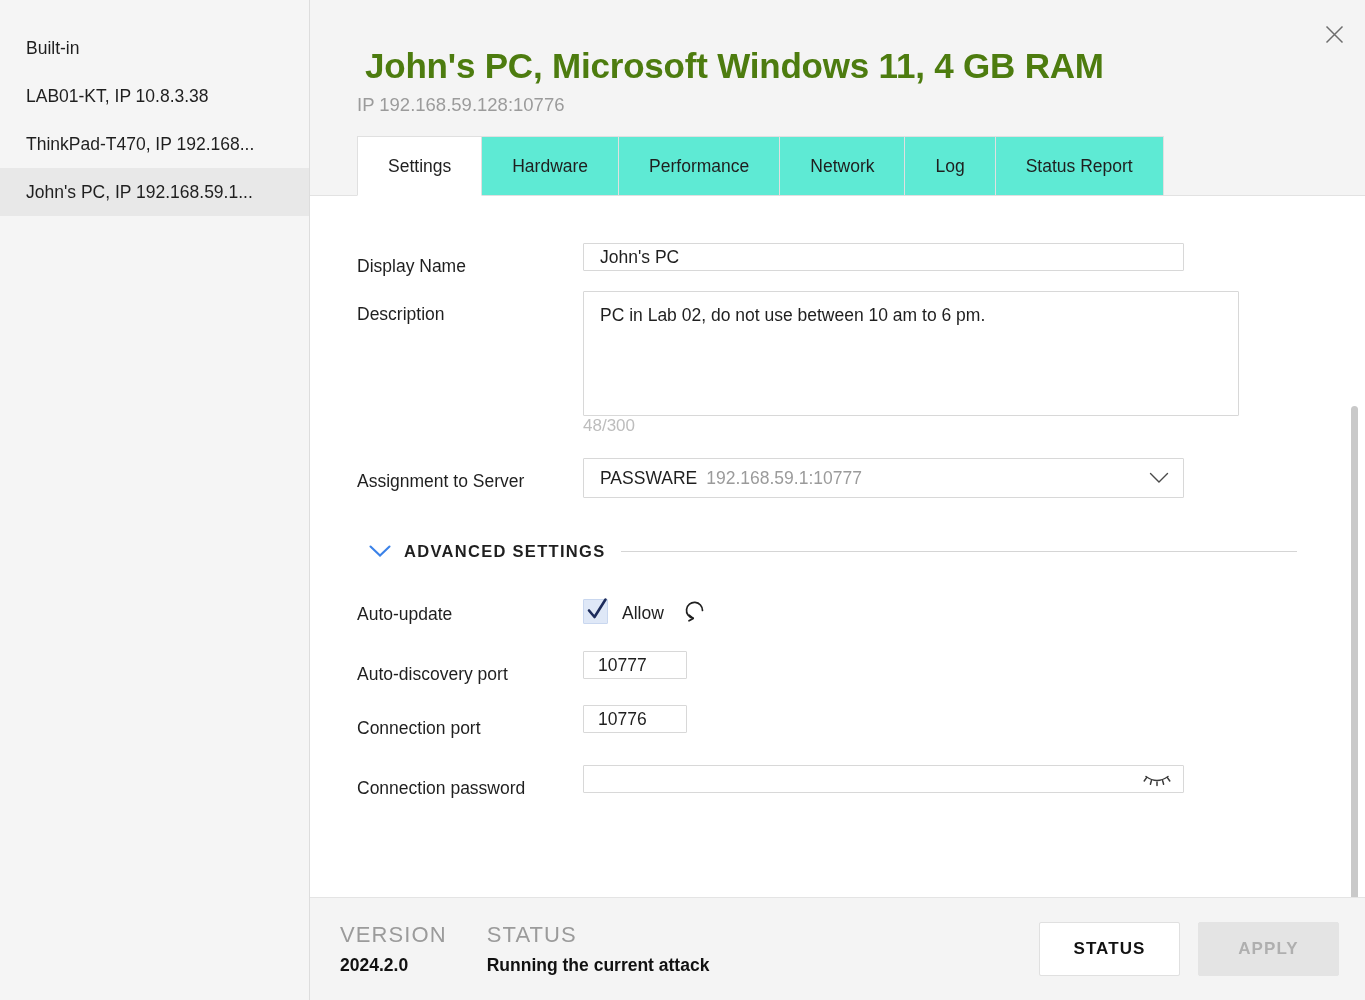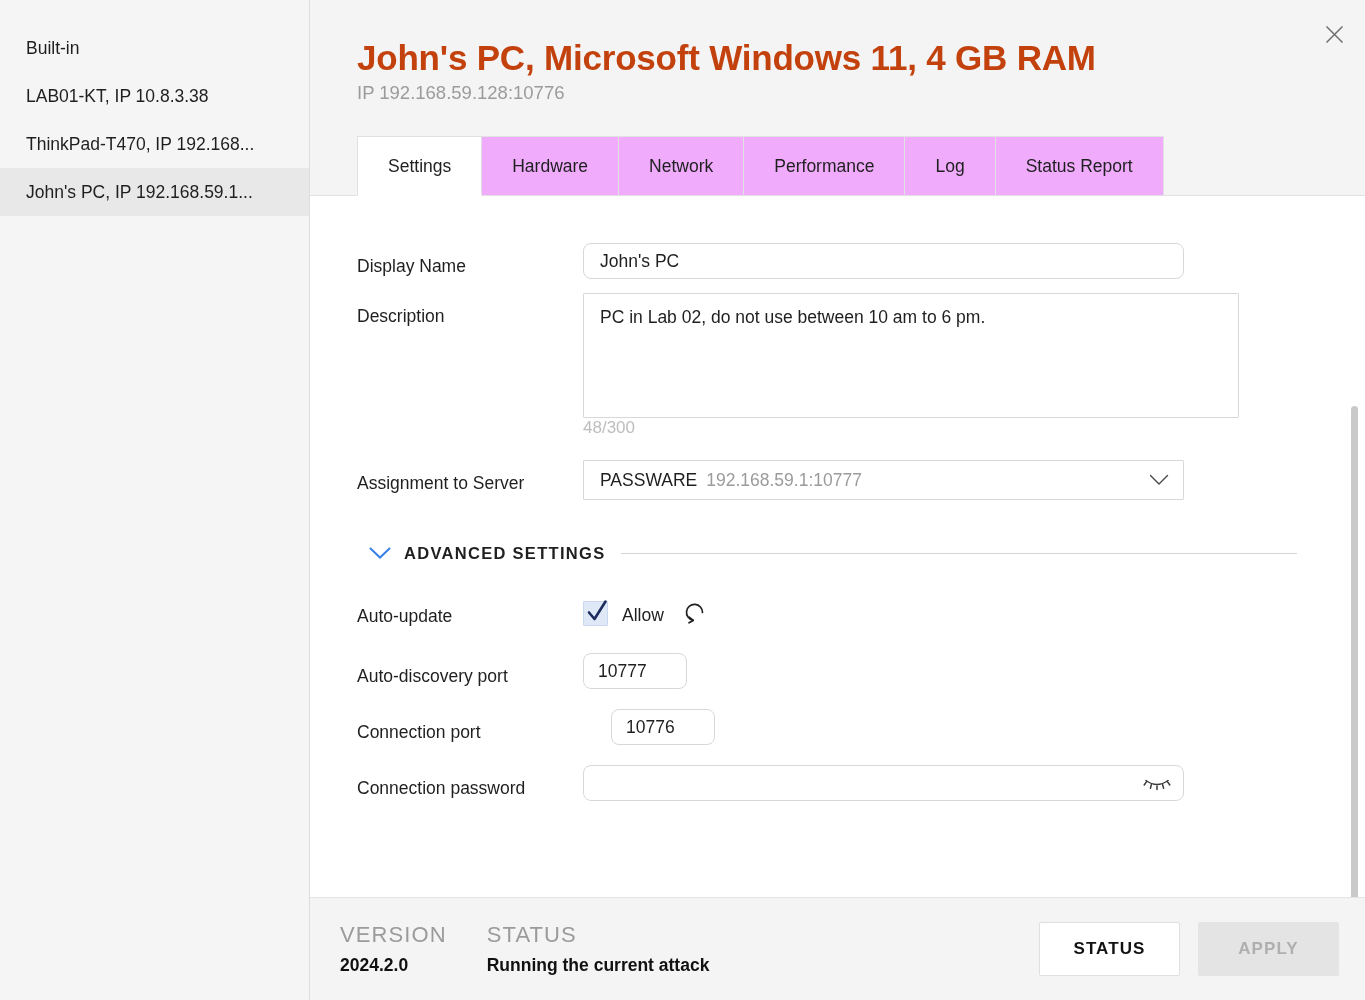--- a/index.html
+++ b/index.html
@@ -55,25 +55,25 @@
 
   #header {
     position: relative;
     background: #f4f4f4;
     border-bottom: 1px solid #e2e2e2;
     padding: 0 0 0 47px;
     flex: none;
     height: 196px;
   }
   #page-title {
-    margin: 0;
+    margin: 8px;
     padding-top: 38px;
     font-size: 35px;
     font-weight: bold;
-    color: #c2410c;
+    color: #4d7c0f;
     letter-spacing: -0.2px;
     line-height: 1.15;
   }
   #page-subtitle {
     margin: 4px 0 0 0;
     font-size: 18.5px;
     color: #9b9b9b;
     font-weight: normal;
   }
   #close-btn {
@@ -95,21 +95,21 @@
   }
   .tab {
     height: 60px;
     min-width: 0;
     display: flex;
     align-items: center;
     justify-content: center;
     padding: 0 30px;
     font-size: 17.5px;
     color: #1f1f1f;
-    background: #f0abfc;
+    background: #5eead4;
     border: 1px solid #e0e0e0;
     border-bottom: 1px solid #e0e0e0;
     margin-left: -1px;
     cursor: pointer;
     white-space: nowrap;
   }
   .tab:first-child { margin-left: 0; justify-content: flex-end; }
   .tab.active {
     background: #ffffff;
     border-bottom-color: #ffffff;
@@ -136,28 +136,28 @@
     flex: none;
     font-size: 17.5px;
     color: #1f1f1f;
     padding-top: 13px;
     line-height: 1.2;
   }
   .fctl { flex: 1 1 auto; }
 
   .tinput {
     width: 601px;
-    height: 36px;
+    height: 28px;
     border: 1px solid #d8d8d8;
     background: #ffffff;
     font-family: "Liberation Sans", sans-serif;
     font-size: 17.5px;
     color: #1f1f1f;
     padding: 0 16px;
-    border-radius: 8px;
+    border-radius: 1px;
     outline: none;
     display: block;
   }
   .tinput.short { width: 104px; padding: 0 14px; }
 
   .tarea {
     width: 656px;
     height: 125px;
     border: 1px solid #d8d8d8;
     background: #ffffff;
@@ -349,24 +349,24 @@
       </div>
 
       <div id="tabstrip">
         <div class="tab active">
           <span>Settings</span>
         </div>
         <div class="tab">
           <span>Hardware</span>
         </div>
         <div class="tab">
+          <span>Performance</span>
+        </div>
+        <div class="tab">
           <span>Network</span>
-        </div>
-        <div class="tab">
-          <span>Performance</span>
         </div>
         <div class="tab">
           <span>Log</span>
         </div>
         <div class="tab">
           <span>Status Report</span>
         </div>
       </div>
     </div>
 
@@ -432,21 +432,21 @@
         </div>
       </div>
 
       <div class="frow" style="margin-bottom:20px;">
         <div class="flabel">Auto-discovery port</div>
         <div class="fctl">
           <input class="tinput short" type="text" value="10777" style="">
         </div>
       </div>
 
-      <div class="frow" style="margin-bottom:20px;gap:28px;">
+      <div class="frow" style="margin-bottom:26px;">
         <div class="flabel">Connection port</div>
         <div class="fctl">
           <input class="tinput short" type="text" value="10776" style="">
         </div>
       </div>
 
       <div class="frow">
         <div class="flabel">Connection password</div>
         <div class="fctl">
           <div class="pwwrap">

